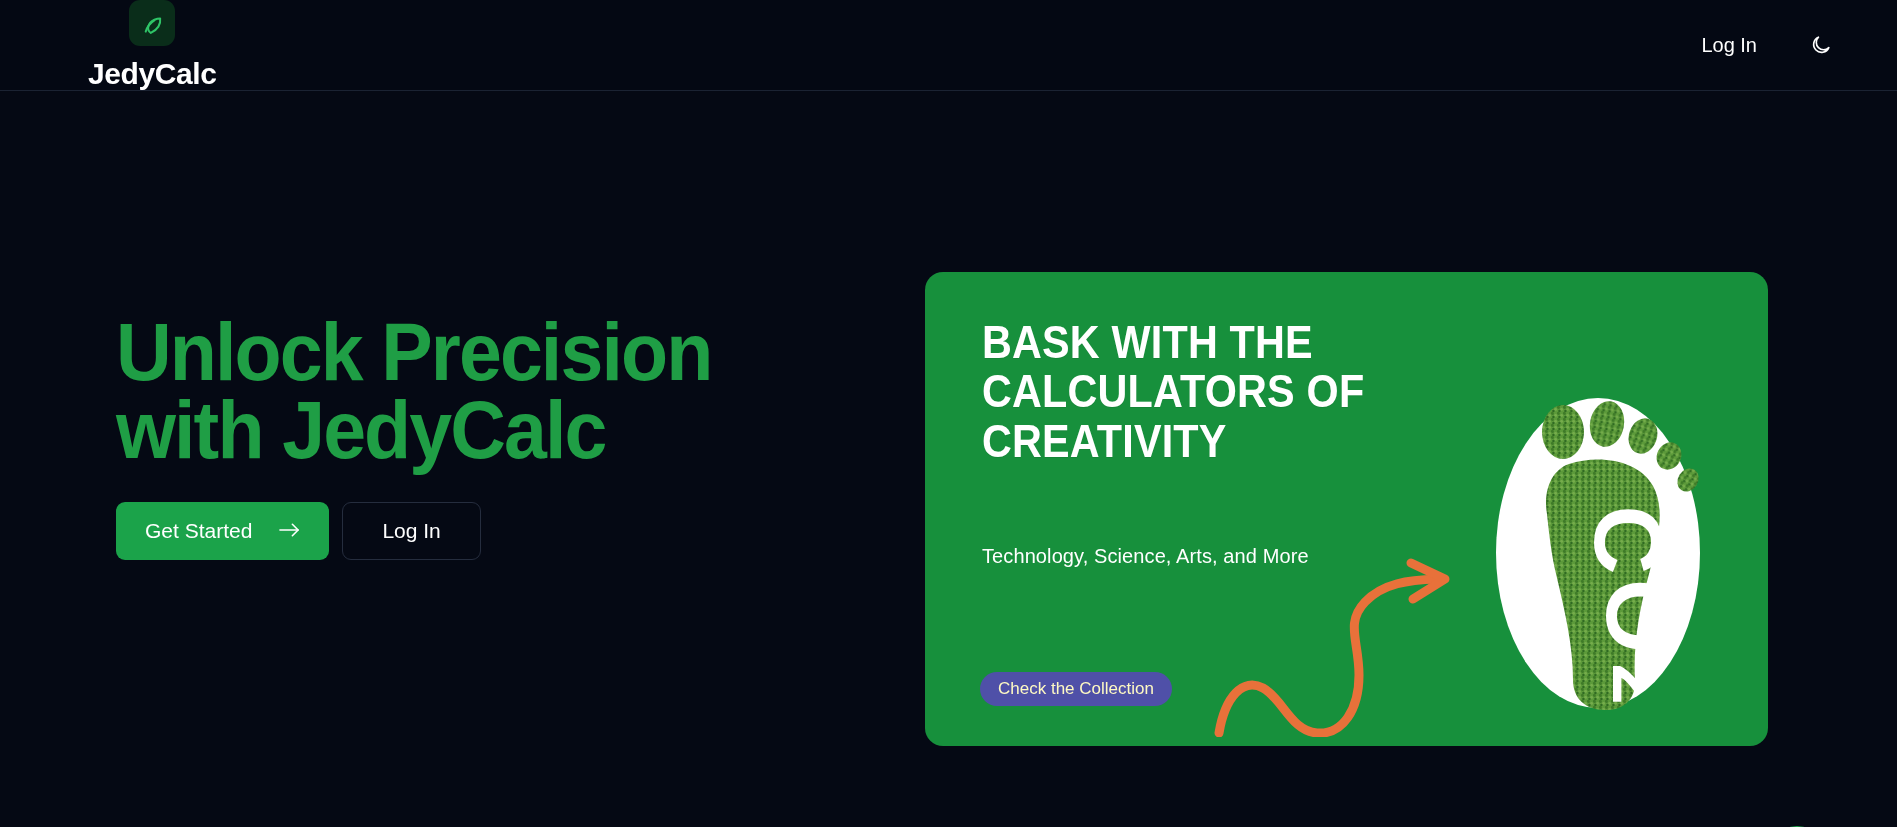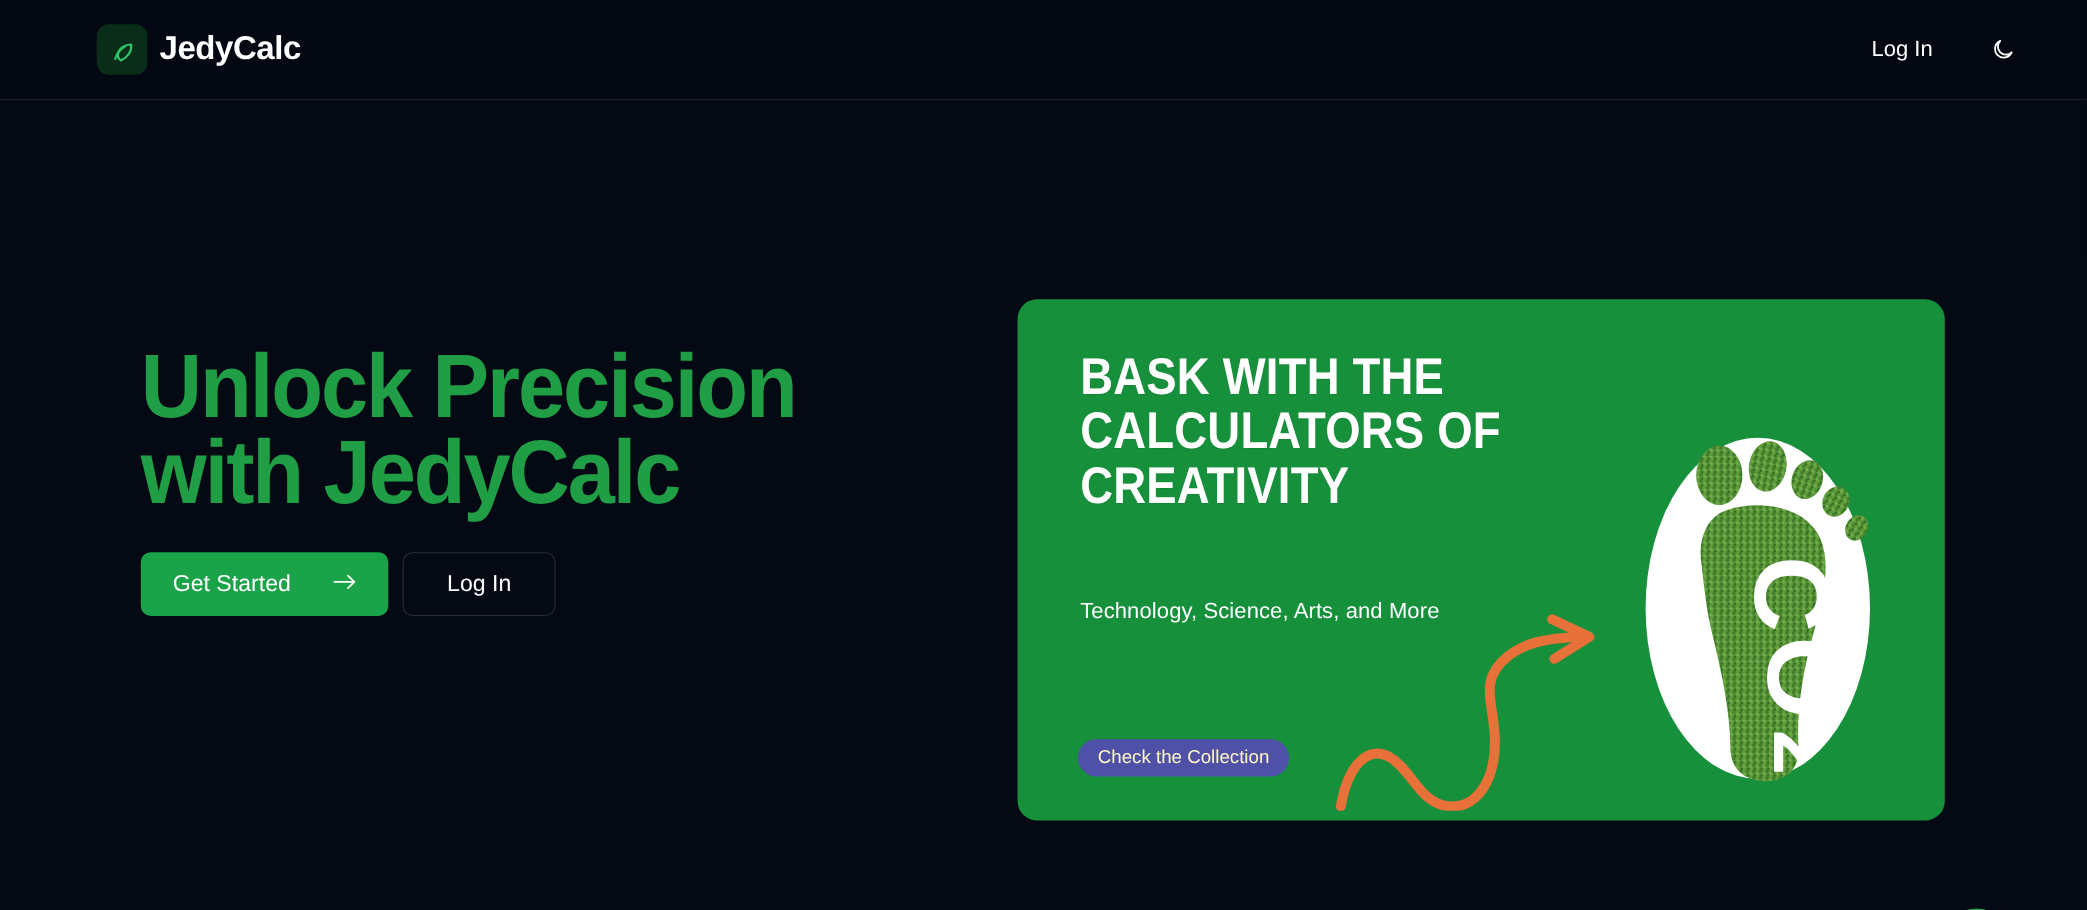--- a/index.html
+++ b/index.html
@@ -27,20 +27,21 @@
     display: flex;
     align-items: center;
   }
 
   #brand {
     display: flex;
     align-items: center;
     gap: 11px;
     margin-left: 88px;
     cursor: pointer;
+    flex-direction: column;
   }
 
   #brand-logo-box {
     width: 46px;
     height: 46px;
     border-radius: 11px;
     background: #0a2d1a;
     display: flex;
     align-items: center;
     justify-content: center;
@@ -105,21 +106,21 @@
   
   #hero {
     position: absolute;
     top: 91px; left: 0;
     width: 1897px;
     height: 736px;
   }
 
   #hero-copy {
     position: absolute;
-    left: 128px;
+    left: 116px;
     top: 222px;
     width: 730px;
   }
 
   #hero-title {
     font-size: 82px;
     line-height: 0.95;
     font-weight: bold;
     color: #1f9e45;
     letter-spacing: -2px;
@@ -148,21 +149,21 @@
     height: 58px;
     background: #1ba34a;
     border: none;
     border-radius: 9px;
     color: #ffffff;
     font-size: 21px;
     font-weight: 500;
     padding: 0 29px;
     display: flex;
     align-items: center;
-    gap: 39px;
+    gap: 27px;
     cursor: pointer;
     font-family: inherit;
     white-space: nowrap;
   }
 
   #hero-login-button {
     height: 58px;
     background: transparent;
     border: 1px solid #252d3e;
     border-radius: 9px;

